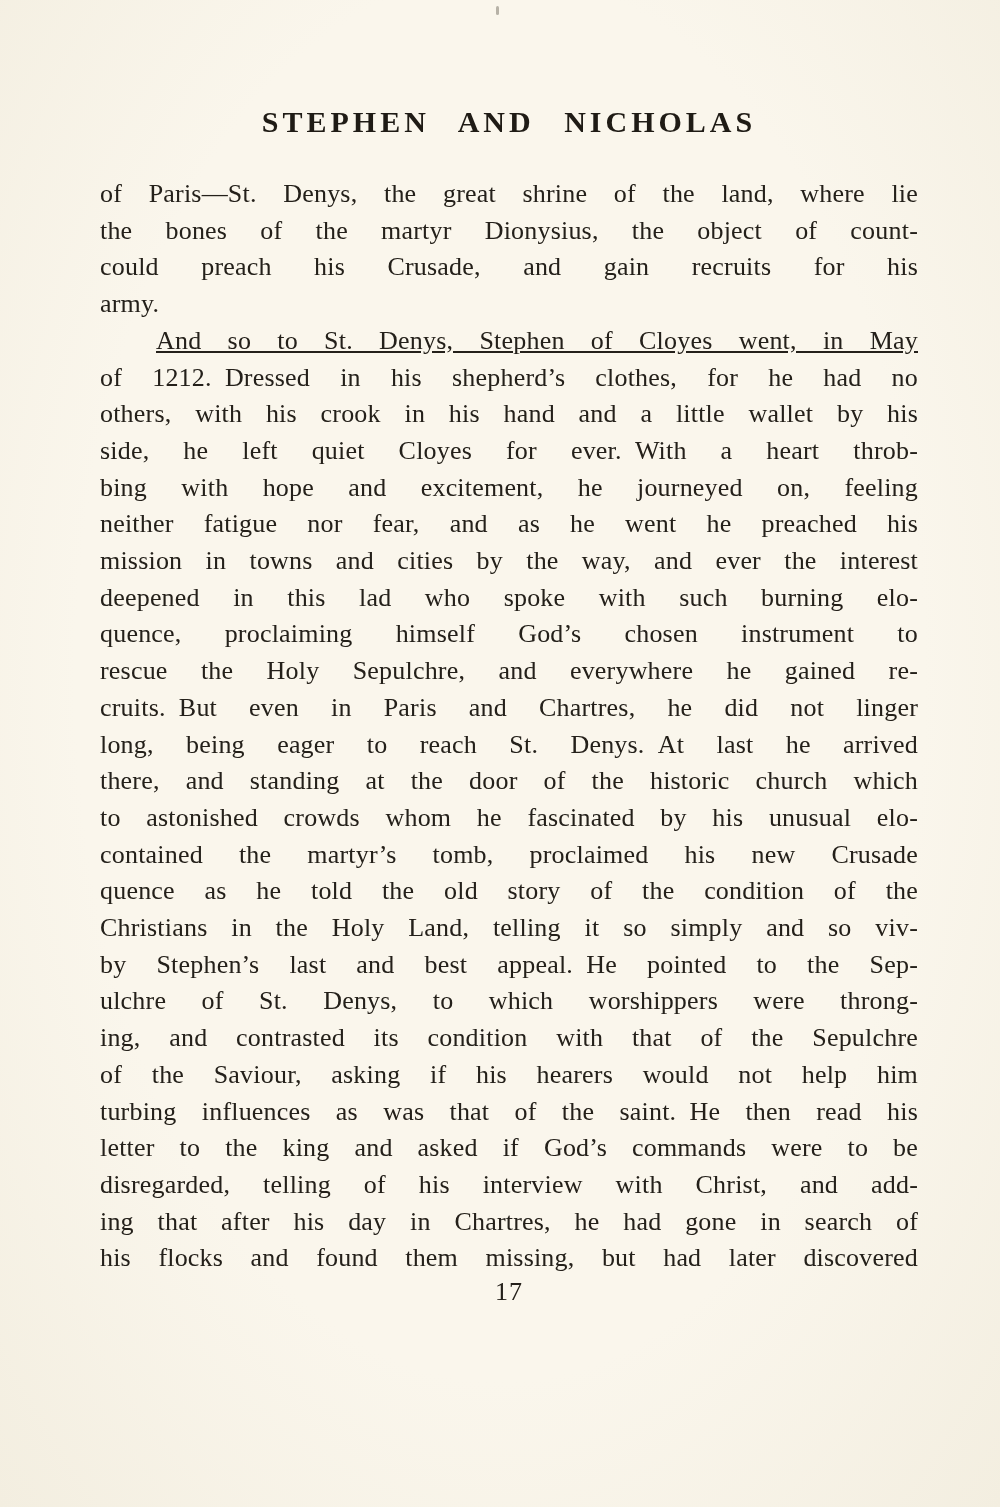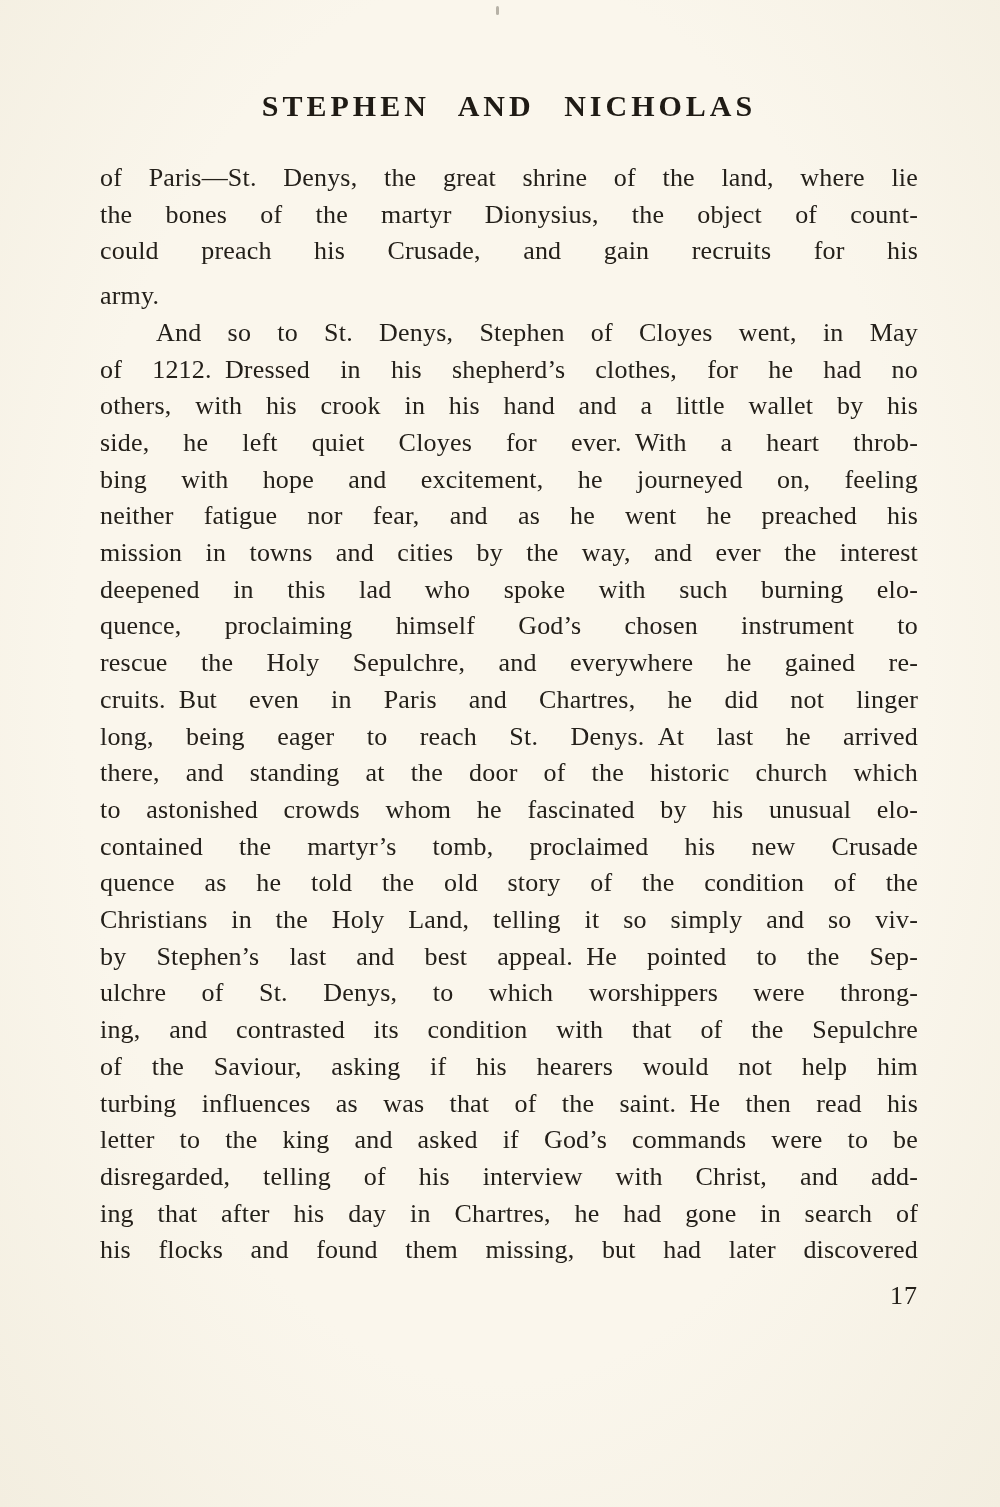--- a/index.html
+++ b/index.html
@@ -23,48 +23,47 @@
     position: absolute;
     top: 6px;
     left: 496px;
     width: 3px;
     height: 9px;
     background: #9a958a;
     opacity: 0.7;
     border-radius: 2px;
   }
   .header {
-    margin: 0 0 36px 0;
+    margin: 16px 0 36px 0;
     font-size: 30px;
     line-height: 36px;
     font-weight: bold;
     text-align: center;
     letter-spacing: 4px;
     word-spacing: 18px;
     color: #1f1b15;
   }
   .text-block {
     font-size: 26px;
     line-height: 36.7px;
     letter-spacing: 0.2px;
   }
   .line {
     text-align: justify;
     text-align-last: justify;
   }
   .line.end {
     text-align-last: left;
-    margin-top: 8px;
   }
   .line.indent {
     text-indent: 56px;
+    text-decoration: underline;
   }
   .page-number {
-    margin-top: 12px;
-    text-align: right;
+    text-align: center;
     font-size: 26px;
     letter-spacing: 1px;
     color: #24201a;
   }
 </style>
 </head>
 <body>
 
 <div class="page">
   <div class="scan-mark"></div>

